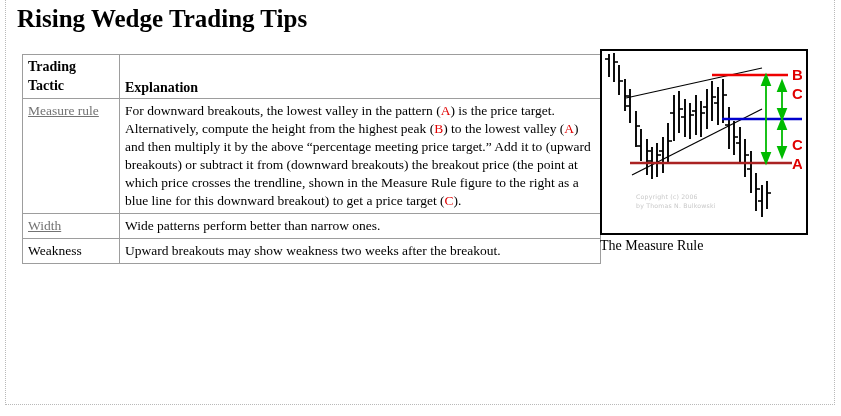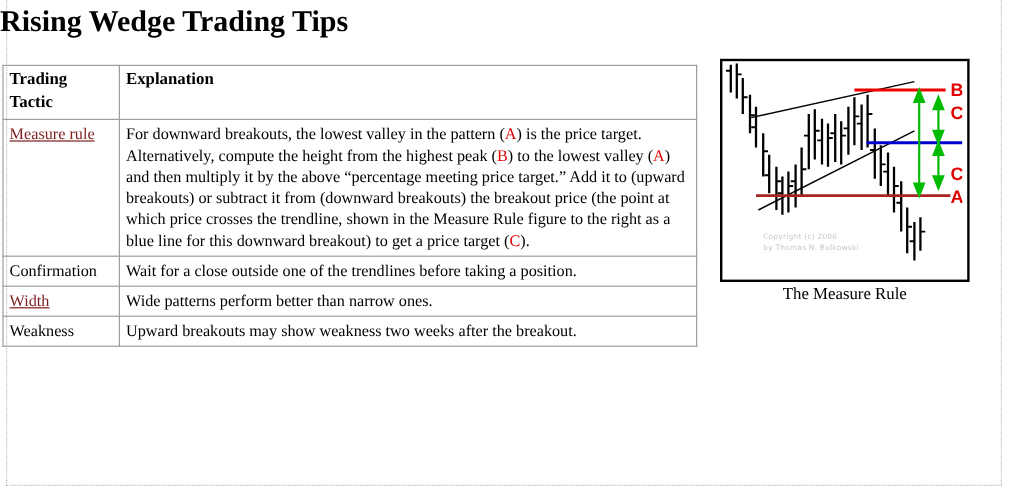--- a/index.html
+++ b/index.html
@@ -24,60 +24,60 @@
     width: 828px;
     height: 404px;
     border-left: 1px dotted #b9b9b9;
     border-right: 1px dotted #b9b9b9;
     border-bottom: 1px dotted #b9b9b9;
     pointer-events: none;
   }
 
   #page-title {
     position: absolute;
-    left: 0;
+    left: 17px;
     top: 5px;
     font-size: 25px;
     font-weight: bold;
     letter-spacing: 0px;
     white-space: nowrap;
   }
 
   
   #tips-table {
     position: absolute;
-    left: 2px;
+    left: 22px;
     top: 54px;
     width: 578px;
     border-collapse: collapse;
     table-layout: fixed;
     font-size: 13.5px;
   }
   #tips-table td, #tips-table th {
     border: 1px solid #9d9d9d;
     vertical-align: top;
     padding: 3px 5px 3px 5px;
     text-align: left;
     line-height: 1.33;
   }
   #tips-table th {
     font-weight: bold;
     font-size: 14px;
   }
   #tips-table th.tactic-head { vertical-align: top; }
-  #tips-table th.expl-head   { vertical-align: bottom; padding-bottom: 22px; }
+  #tips-table th.expl-head   { vertical-align: bottom; padding-bottom: 1px; }
 
   col.c-tactic { width: 97px; }
   col.c-expl   { width: 481px; }
 
   .cell-tactic { vertical-align: middle; }
   .row-measure .cell-tactic { vertical-align: middle; }
 
   a.link {
-    color: #7f1d1d;
+    color: #737373;
     text-decoration: underline;
   }
   .red { color: #e00000; }
 
   .row-throwbacks .cell-expl { padding-top: 12px; padding-bottom: 8px; }
   .row-measure .cell-expl { padding-top: 4px; padding-bottom: 4px; font-family: Liberation Serif, serif; }
 
   
   #figure {
     position: absolute;
@@ -89,21 +89,21 @@
     position: relative;
     width: 204px;
     height: 182px;
     border: 2px solid #000000;
     background: #ffffff;
     overflow: hidden;
   }
   #chart-svg { display: block; }
   #figure-caption {
     margin-top: 3px;
-    text-align: center;
+    text-align: left;
     font-size: 14px;
     white-space: nowrap;
   }
   .wm {
     font-family: "DejaVu Sans", "Liberation Sans", sans-serif;
     font-size: 6.2px;
     fill: #c8c8c8;
     letter-spacing: 0.2px;
   }
   .axlabel {
@@ -131,24 +131,20 @@
         <span>Trading</span><br>
         <span>Tactic</span>
       </th>
       <th class="expl-head">Explanation</th>
     </tr>
   </thead>
   <tbody id="tips-body">
       <tr class="row-measure">
         <td class="cell-tactic"><a class="link" href="#">Measure rule</a></td>
         <td class="cell-expl"><span>For downward breakouts, the lowest valley in the pattern (</span><span class="red">A</span><span>) is the price target. Alternatively, compute the height from the highest peak (</span><span class="red">B</span><span>) to the lowest valley (</span><span class="red">A</span><span>) and then multiply it by the above “percentage meeting price target.” Add it to (upward breakouts) or subtract it from (downward breakouts) the breakout price (the point at which price crosses the trendline, shown in the Measure Rule figure to the right as a blue line for this downward breakout) to get a price target (</span><span class="red">C</span><span>).</span></td>
-      </tr>
-      <tr>
-        <td class="cell-tactic"><span>Confirmation</span></td>
-        <td class="cell-expl"><span>Wait for a close outside one of the trendlines before taking a position.</span></td>
       </tr>
       <tr>
         <td class="cell-tactic"><a class="link" href="#">Width</a></td>
         <td class="cell-expl"><span>Wide patterns perform better than narrow ones.</span></td>
       </tr>
       <tr>
         <td class="cell-tactic"><span>Weakness</span></td>
         <td class="cell-expl"><span>Upward breakouts may show weakness two weeks after the breakout.</span></td>
       </tr>
     </tbody>

